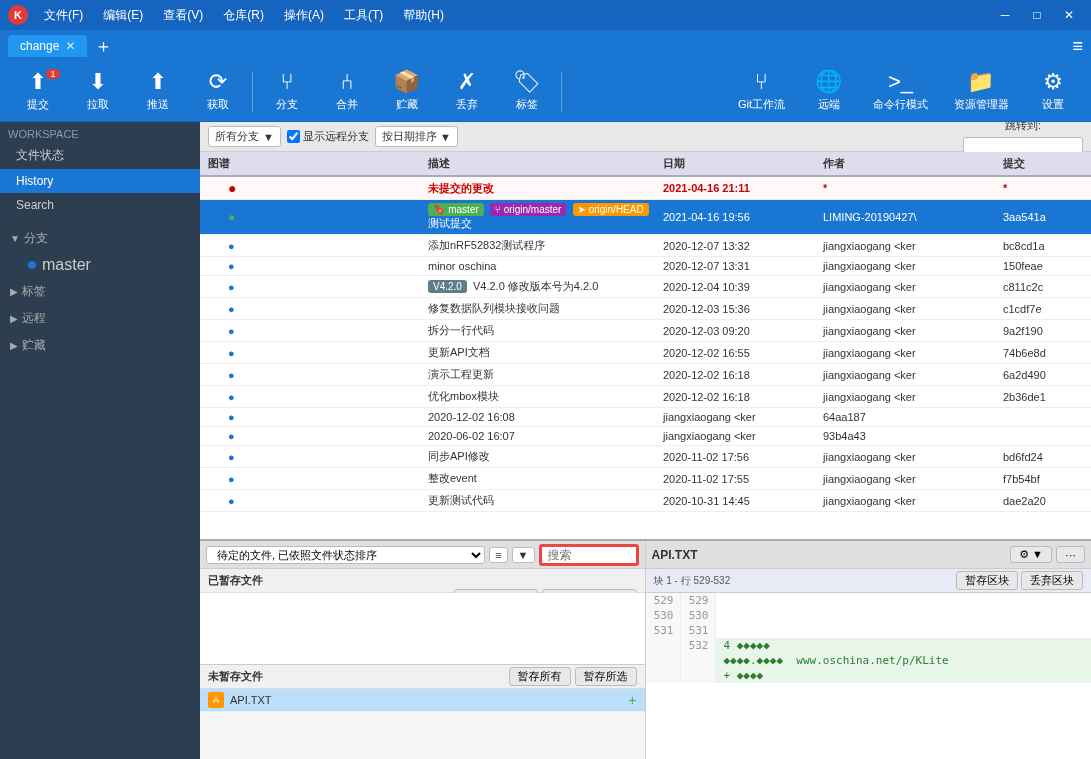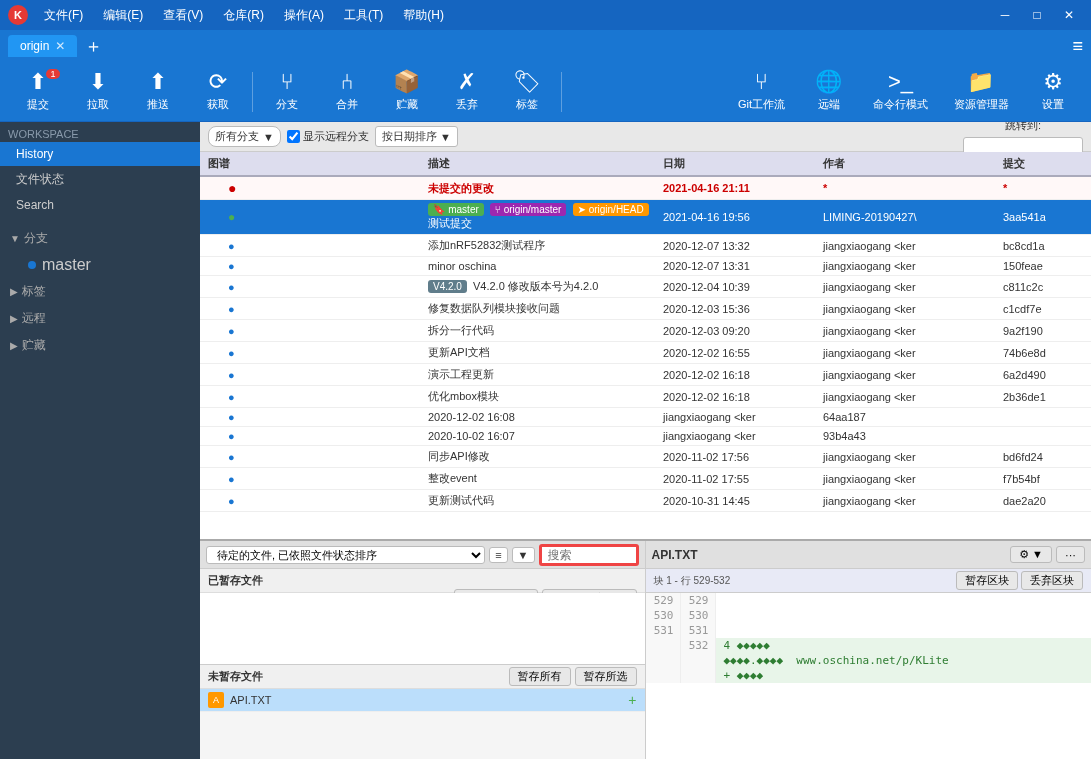--- a/index.html
+++ b/index.html
@@ -61,21 +61,21 @@
 
     
     .content { flex: 1; display: flex; flex-direction: column; background: #f5f5f5; overflow: hidden; }
 
     
     .history-toolbar {
       display: flex; align-items: center; background: #e8e8e8; padding: 4px 8px; gap: 6px;
       border-bottom: 1px solid #ccc; height: 30px;
     }
     .branch-select {
-      background: white; border: 1px solid #bbb; padding: 2px 6px; border-radius: 8px;
+      background: white; border: 1px solid #bbb; padding: 2px 6px; border-radius: 3px;
       font-size: 11px; cursor: pointer; display: flex; align-items: center; gap: 4px;
     }
     .checkbox-label { display: flex; align-items: center; gap: 3px; font-size: 11px; cursor: pointer; }
     .sort-btn { background: white; border: 1px solid #bbb; padding: 2px 6px; border-radius: 3px; font-size: 11px; cursor: pointer; display: flex; align-items: center; gap: 3px; }
     .jump-to { margin-left: auto; font-size: 11px; display: flex; align-items: center; gap: 4px; flex-direction: column; }
     .jump-to input { border: 1px solid #bbb; padding: 2px 6px; border-radius: 3px; font-size: 11px; width: 120px; }
 
     
     .commit-table { flex: 1; background: white; overflow-y: auto; overflow-x: hidden; }
     .commit-header {
@@ -161,21 +161,21 @@
   </div>
   <div class="window-controls">
     <span class="win-btn">─</span>
     <span class="win-btn">□</span>
     <span class="win-btn close">✕</span>
   </div>
 </div>
 
 <div class="tabbar">
   <div class="tab">
-    <span>origin</span>
+    <span>change</span>
     <span class="close-btn">✕</span>
   </div>
   <div class="new-tab-btn">＋</div>
   <div class="tabbar-right">
     <span style="color:white; font-size:18px; cursor:pointer;">≡</span>
   </div>
 </div>
 
 <div class="toolbar">
   <div class="tool-btn">
@@ -238,25 +238,25 @@
       <span class="icon">⚙</span>
       <span>设置</span>
     </div>
   </div>
 </div>
 
 <div class="main-layout">
 
   <div class="sidebar">
     <div class="sidebar-section">WORKSPACE</div>
+    <div class="sidebar-item">
+      <span>文件状态</span>
+    </div>
     <div class="sidebar-item active">
       <span>History</span>
-    </div>
-    <div class="sidebar-item">
-      <span>文件状态</span>
     </div>
     <div class="sidebar-item">
       <span>Search</span>
     </div>
 
     <div style="height:8px"></div>
 
     <div class="sidebar-group">
       <span class="arrow">▼</span>
       <span>分支</span>
@@ -417,21 +417,21 @@
             <span style="color:#1976d2">●</span>
           </div>
         <div>2020-12-02 16:08</div>
         <div>jiangxiaogang &lt;ker</div>
         <div>64aa187</div>
       </div>
       <div class="commit-row">
         <div class="commit-graph">
             <span style="color:#1976d2">●</span>
           </div>
-        <div>2020-10-02 16:07</div>
+        <div>2020-06-02 16:07</div>
         <div>jiangxiaogang &lt;ker</div>
         <div>93b4a43</div>
       </div>
       <div class="commit-row">
         <div class="commit-graph">
             <span style="color:#1976d2">●</span>
           </div>
         <div>同步API修改</div>
         <div>2020-11-02 17:56</div>
         <div>jiangxiaogang &lt;ker</div>

